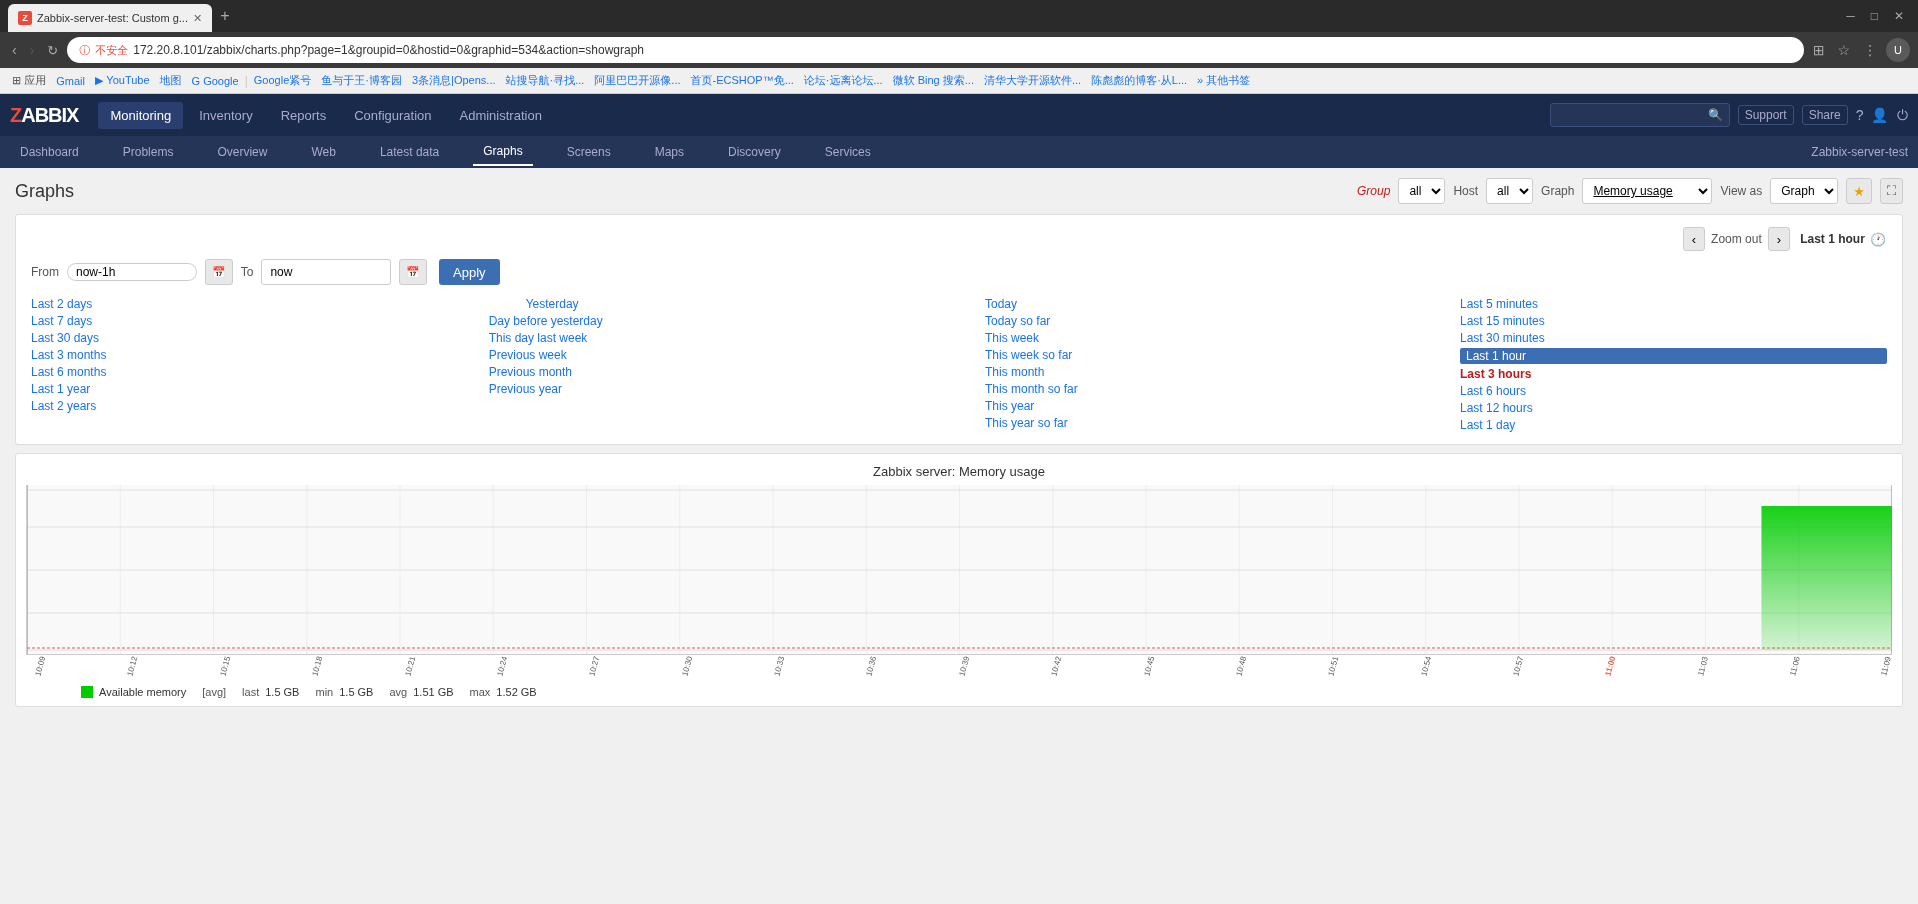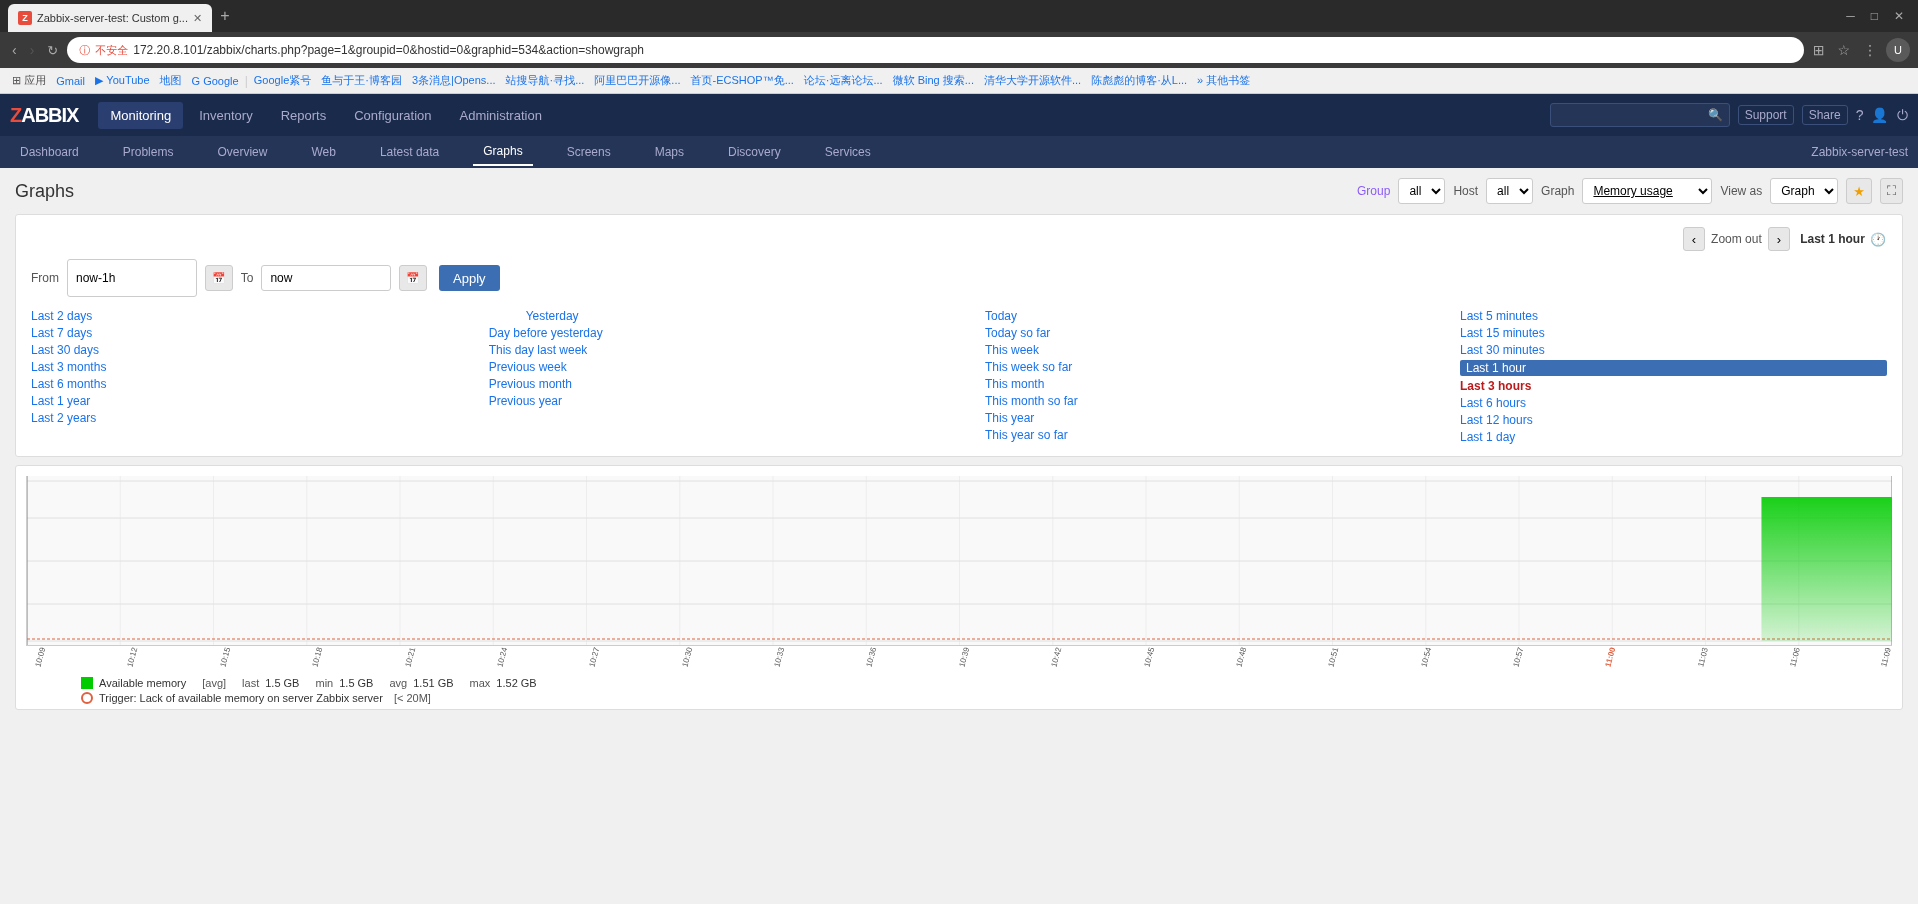--- a/index.html
+++ b/index.html
@@ -110,21 +110,21 @@
     <div style="color:#aac; padding:6px 10px; cursor:pointer; font-size:12px;"><span>Discovery</span></div>
     <div style="color:#aac; padding:6px 10px; cursor:pointer; font-size:12px;"><span>Services</span></div>
     <div style="margin-left:auto; color:#aac; font-size:12px;"><span>Zabbix-server-test</span></div>
   </div>
 
   <div style="background:#f0f0f0; padding:10px 15px;">
 
     <div style="display:flex; align-items:center; justify-content:space-between; margin-bottom:10px;">
       <h1 style="font-size:18px; color:#333; font-weight:normal;">Graphs</h1>
       <div style="display:flex; align-items:center; gap:8px;">
-        <span style="font-size:12px; color:#8b5cf6;">Group</span>
+        <span style="font-size:12px; color:#b91c1c;font-style:italic;">Group</span>
         <select style="border:1px solid #ccc; border-radius:3px; padding:2px 6px; font-size:12px; background:white; height:26px;">
           <option>all</option>
         </select>
         <span style="font-size:12px; color:#555;">Host</span>
         <select style="border:1px solid #ccc; border-radius:3px; padding:2px 6px; font-size:12px; background:white; height:26px;">
           <option>all</option>
         </select>
         <span style="font-size:12px; color:#555;">Graph</span>
         <select style="border:1px solid #ccc; border-radius:3px; padding:2px 6px; font-size:12px; background:white; height:26px; min-width:130px;text-decoration:underline;">
           <option>Memory usage</option>
@@ -143,21 +143,21 @@
       <div style="display:flex; align-items:center; justify-content:flex-end; margin-bottom:8px; gap:6px;">
         <button style="background:#e8e8e8; border:1px solid #ccc; border-radius:3px; padding:2px 8px; cursor:pointer; font-size:13px; height:24px;">‹</button>
         <span style="font-size:12px; color:#555;">Zoom out</span>
         <button style="background:#e8e8e8; border:1px solid #ccc; border-radius:3px; padding:2px 8px; cursor:pointer; font-size:13px; height:24px;">›</button>
         <span style="font-size:12px; color:#333; font-weight:bold; margin-left:4px;">Last 1 hour</span>
         <span style="font-size:13px; color:#555;">🕐</span>
       </div>
 
       <div style="display:flex; align-items:center; gap:8px; margin-bottom:12px;">
         <span style="font-size:12px; color:#555;">From</span>
-        <input type="text" style="border: 1px solid rgb(204, 204, 204); border-radius: 3px; padding: 3px 8px; font-size: 12px; width: 130px; height: 38px;" value="now-1h">
+        <input type="text" style="border: 1px solid rgb(204, 204, 204); border-radius: 12px; padding: 3px 8px; font-size: 12px; width: 130px; height: 18px;" value="now-1h">
         <button style="background:#e8e8e8; border:1px solid #ccc; border-radius:3px; padding:3px 6px; cursor:pointer; font-size:11px; height:26px;">📅</button>
         <span style="font-size:12px; color:#555;">To</span>
         <input type="text" style="border: 1px solid rgb(204, 204, 204); border-radius: 3px; padding: 3px 8px; font-size: 12px; width: 130px; height: 26px;" value="now">
         <button style="background:#e8e8e8; border:1px solid #ccc; border-radius:3px; padding:3px 6px; cursor:pointer; font-size:11px; height:26px;">📅</button>
         <button style="background:#3c6eb4; color:white; border:none; border-radius:3px; padding:4px 14px; cursor:pointer; font-size:13px; height:26px; margin-left:4px;">
           <span>Apply</span>
         </button>
       </div>
 
       <div style="display:grid; grid-template-columns:auto auto auto auto; gap:4px 40px; align-items:start;">
@@ -199,20 +199,21 @@
           <a style="background:#3c6eb4; color:white; cursor:pointer; font-size:12px; text-decoration:none; display:inline-block; padding:1px 6px; border-radius:2px;">Last 1 hour</a>
           <a style="color:#b91c1c; cursor:pointer; font-size:12px; text-decoration:none; display:block;font-weight:bold;">Last 3 hours</a>
           <a style="color:#1a73e8; cursor:pointer; font-size:12px; text-decoration:none; display:block;">Last 6 hours</a>
           <a style="color:#1a73e8; cursor:pointer; font-size:12px; text-decoration:none; display:block;">Last 12 hours</a>
           <a style="color:#1a73e8; cursor:pointer; font-size:12px; text-decoration:none; display:block;">Last 1 day</a>
         </div>
       </div>
     </div>
 
     <div style="background:white; border:1px solid #ddd; border-radius:3px; padding:10px 10px 5px 10px;">
+      <div style="text-align:center; font-size:13px; color:#333; margin-bottom:6px;">Zabbix server: Memory usage</div>
 
       <div style="position:relative; height:195px; display:flex;">
 
 
         <div style="flex:1; position:relative; overflow:hidden;">
           <svg width="100%" height="170" style="display:block; background:#f9f9f9; border-left:1px solid #ccc; border-bottom:1px solid #ccc;">
 
             <line x1="0" y1="5" x2="100%" y2="5" stroke="#e0e0e0" stroke-width="1"></line>
             <line x1="0" y1="42" x2="100%" y2="42" stroke="#e0e0e0" stroke-width="1"></line>
             <line x1="0" y1="85" x2="100%" y2="85" stroke="#e0e0e0" stroke-width="1"></line>
@@ -293,21 +294,16 @@
           <span style="color:#555; margin-left:10px;">[avg]</span>
           <span style="color:#555; margin-left:10px;">last</span>
           <span>1.5 GB</span>
           <span style="color:#555; margin-left:10px;">min</span>
           <span>1.5 GB</span>
           <span style="color:#555; margin-left:10px;">avg</span>
           <span>1.51 GB</span>
           <span style="color:#555; margin-left:10px;">max</span>
           <span>1.52 GB</span>
         </div>
-        <div style="display:flex; align-items:center; gap:6px; font-size:11px; color:#333;">
-          <span style="width:12px; height:12px; border-radius:50%; border:2px solid #e06040; display:inline-block; flex-shrink:0;"></span>
-          <span>Trigger: Lack of available memory on server Zabbix server</span>
-          <span style="color:#555; margin-left:5px;">[&lt; 20M]</span>
-        </div>
       </div>
     </div>
   </div>
 </div>
 
 </body></html>

